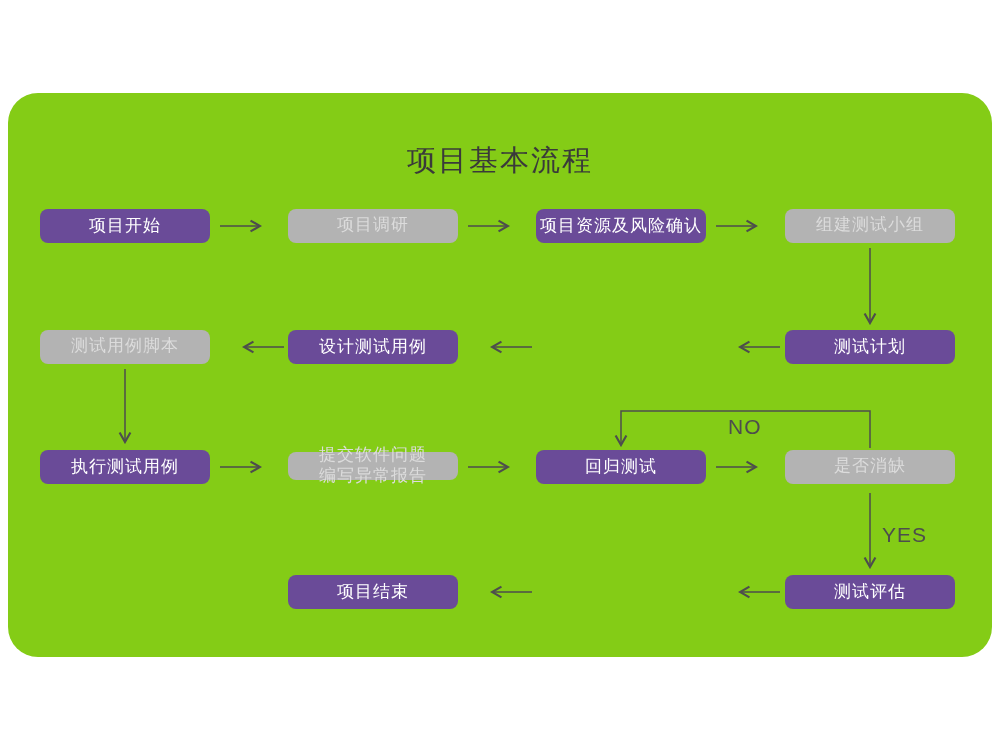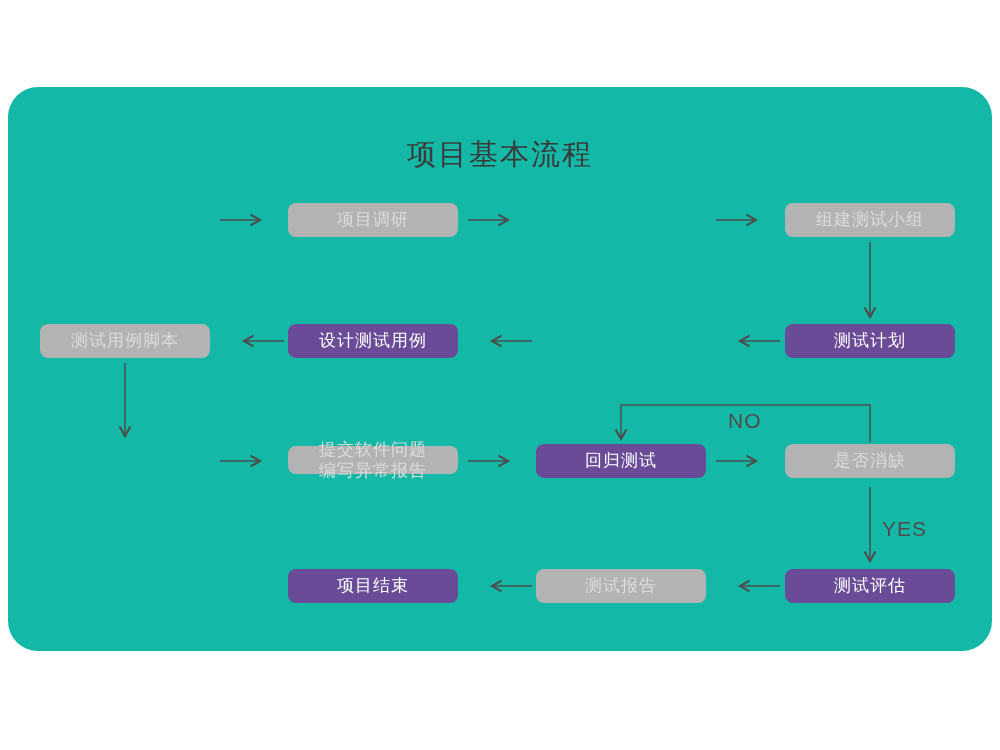--- a/index.html
+++ b/index.html
@@ -4,23 +4,23 @@
 <style>
   * { margin: 0; padding: 0; box-sizing: border-box; }
   html, body {
     width: 1000px; height: 750px;
     background: #ffffff;
     font-family: "Liberation Sans", "DejaVu Sans", sans-serif;
     overflow: hidden;
   }
   .card {
     position: absolute;
-    left: 8px; top: 87px;
+    left: 8px; top: 93px;
     width: 984px; height: 564px;
-    background: #14b8a6;
+    background: #84cc16;
     border-radius: 30px;
   }
   .title {
     position: absolute;
     top: 48px; left: 0;
     width: 100%;
     text-align: center;
     font-size: 29px;
     letter-spacing: 2px;
     color: #3a3a3a;
@@ -34,21 +34,21 @@
     display: flex;
     align-items: center;
     justify-content: center;
     font-size: 17px;
     letter-spacing: 1px;
     text-align: center;
     white-space: pre-line;
     line-height: 1.25;
   }
   .node.purple { background: #6a4b98; color: #ffffff; }
-  .node.gray   { background: #b3b3b3; color: #dcdcdc; }
+  .node.gray   { background: #b3b3b3; color: #dcdcdc; font-family: Liberation Mono, monospace; }
   .node.tall   { height: 28px; margin-top: 8px; }
   .edge-label {
     position: absolute;
     font-size: 21px;
     color: #4d4d4d;
     letter-spacing: 1px;
   }
   svg.arrows {
     position: absolute;
     left: 0; top: 0;
@@ -88,32 +88,34 @@
 
       <path d="M862,355 L862,318 L613,318 L613,352" marker-end="url(#ah)"></path>
 
       <path d="M862,400 L862,474" marker-end="url(#ah)"></path>
 
       <path d="M772,499 L732,499" marker-end="url(#ah)"></path>
       <path d="M524,499 L484,499" marker-end="url(#ah)"></path>
     </g>
   </svg>
 
+  <div class="node purple" style="left:32px;  top:116px;">项目开始</div>
   <div class="node gray" style="left:280px; top:116px;">项目调研</div>
+  <div class="node purple" style="left:528px; top:116px;">项目资源及风险确认</div>
   <div class="node gray" style="left:777px; top:116px;">组建测试小组</div>
 
   <div class="node gray" style="left:32px;  top:237px;">测试用例脚本</div>
   <div class="node purple" style="left:280px; top:237px;">设计测试用例</div>
   <div class="node purple" style="left:777px; top:237px;">测试计划</div>
 
+  <div class="node purple" style="left:32px;  top:357px;">执行测试用例</div>
   <div class="node gray tall" style="left:280px; top:351px;">提交软件问题
 编写异常报告</div>
   <div class="node purple" style="left:528px; top:357px;">回归测试</div>
   <div class="node gray" style="left:777px; top:357px;">是否消缺</div>
 
   <div class="node purple" style="left:280px; top:482px;">项目结束</div>
-  <div class="node gray" style="left:528px; top:482px;">测试报告</div>
   <div class="node purple" style="left:777px; top:482px;">测试评估</div>
 
   <div class="edge-label" style="left:720px; top:322px;">NO</div>
   <div class="edge-label" style="left:874px; top:430px;">YES</div>
 
 </div>
 
 </body></html>

